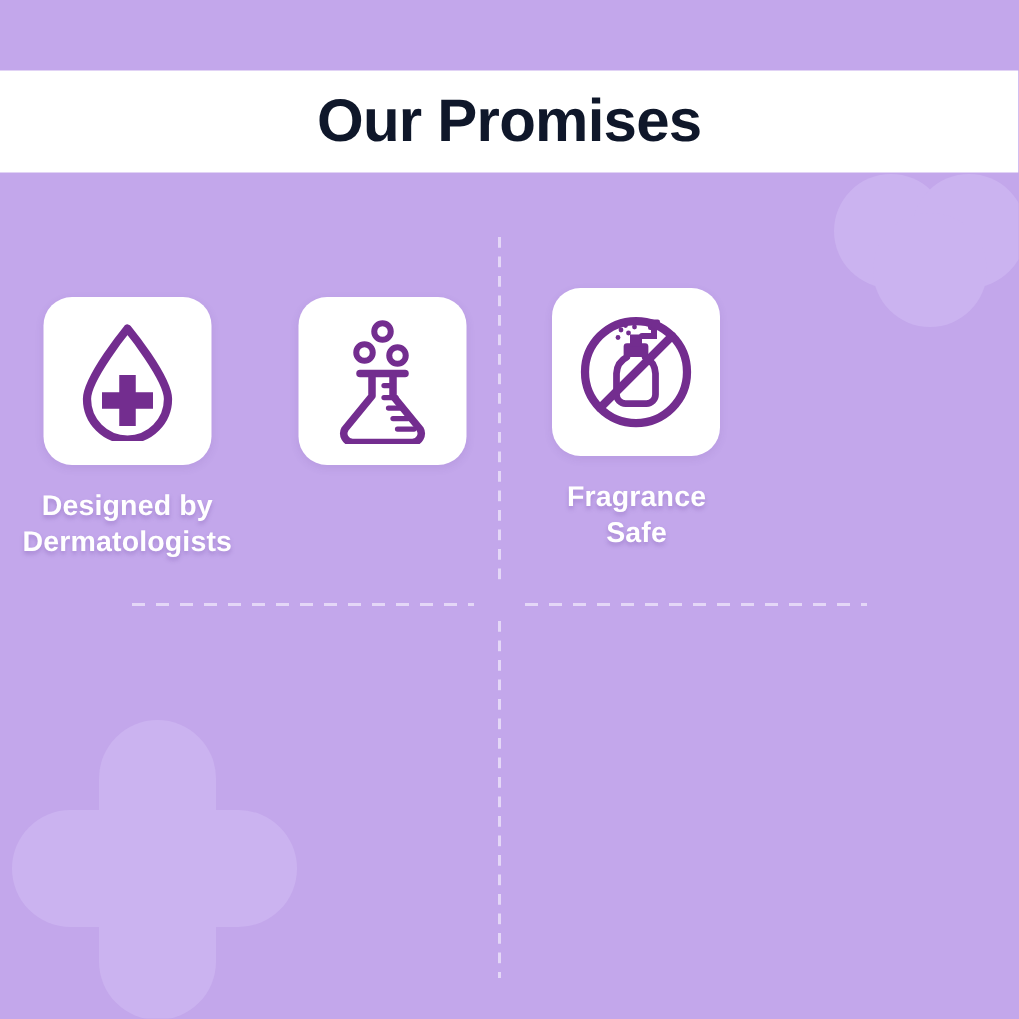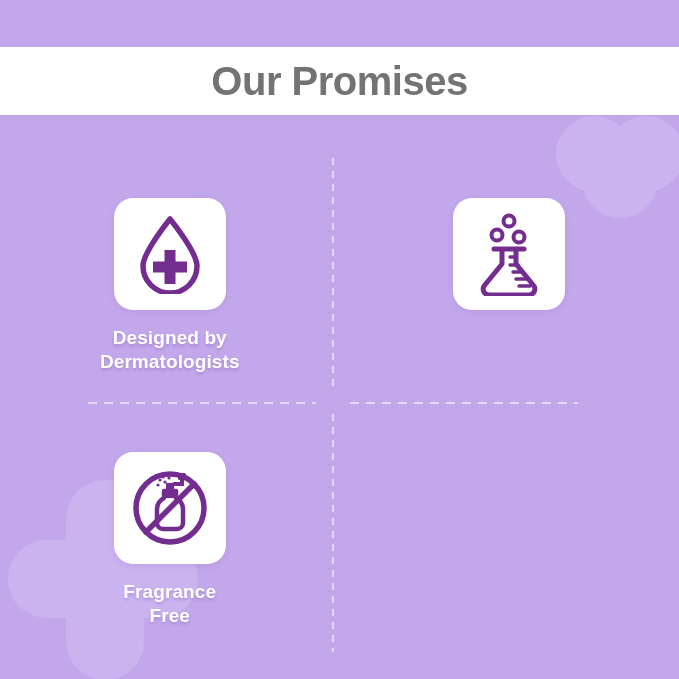--- a/index.html
+++ b/index.html
@@ -59,21 +59,21 @@
     width: 679px;
     height: 68px;
     background: #ffffff;
     display: flex;
     align-items: center;
     justify-content: center;
   }
   #page-title {
     font-size: 40px;
     font-weight: bold;
-    color: #737373;
+    color: #0f172a;
     letter-spacing: -0.5px;
     line-height: 1;
     margin: 0;
   }
 
   
   #divider-vertical {
     position: absolute;
     left: 332px;
     top: 158px;
@@ -111,21 +111,21 @@
   }
 
   
   #promise-grid {
     position: absolute;
     left: 0;
     top: 150px;
     width: 679px;
     height: 520px;
     display: grid;
-    grid-template-columns: 1fr 1fr;
+    grid-template-columns: 1fr 1fr 1fr 1fr;
     grid-template-rows: 1fr 1fr;
   }
   .promise-item {
     display: flex;
     flex-direction: column;
     align-items: center;
   }
   .promise-item.row1 { padding-top: 48px; }
   .promise-item.row2 { padding-top: 42px; }
 
@@ -235,17 +235,17 @@
             <circle cx="34" cy="10" r="1.6" fill="#732d8f"></circle>
             <circle cx="29" cy="18" r="1.6" fill="#732d8f"></circle>
             <circle cx="40" cy="11" r="1.6" fill="#732d8f"></circle>
 
             <circle cx="41" cy="41" r="34" stroke="#732d8f" stroke-width="5.5" fill="none"></circle>
             <path d="M17 65 L65 17" stroke="#732d8f" stroke-width="5.5" stroke-linecap="round"></path>
           </svg>
         </span>
       </div>
       <div class="promise-label">Fragrance
-Free</div>
+Safe</div>
     </div>
 
   </div>
 </div>
 
 </body></html>

